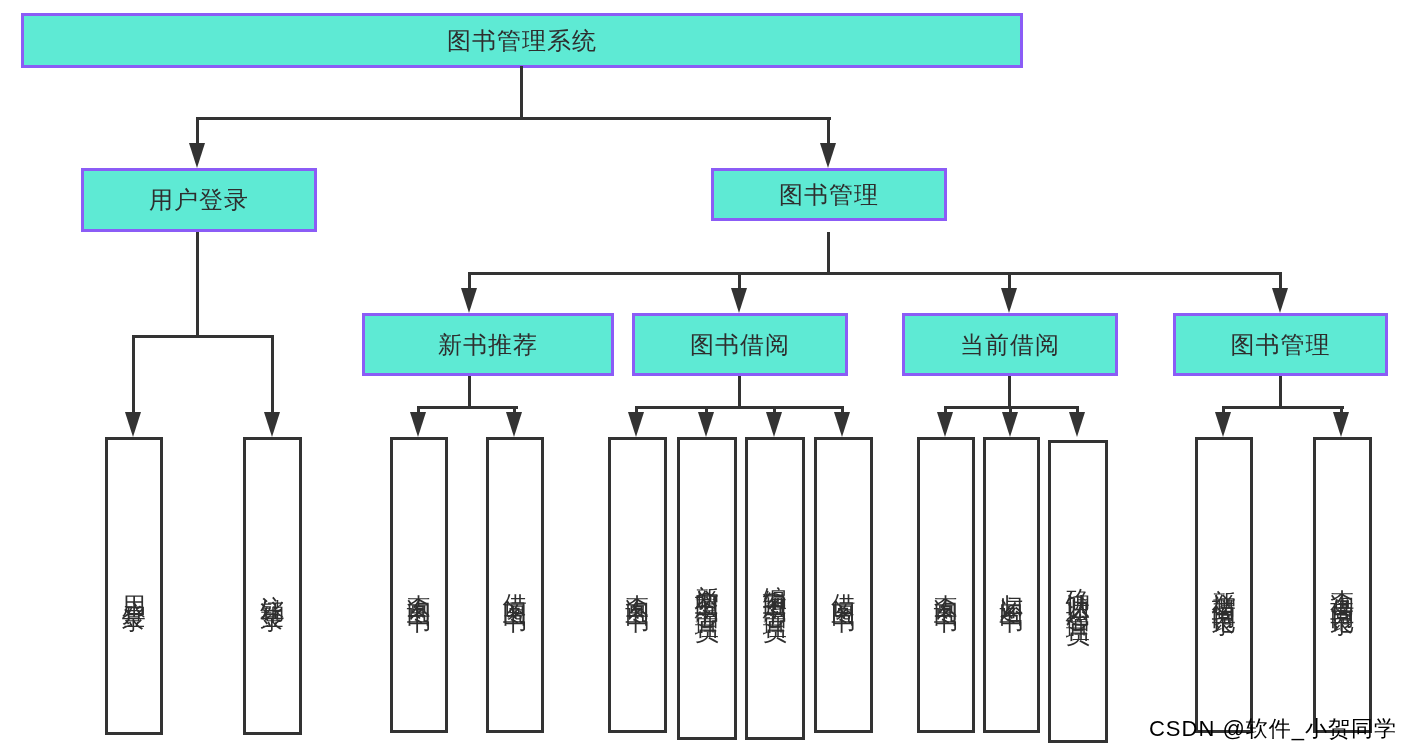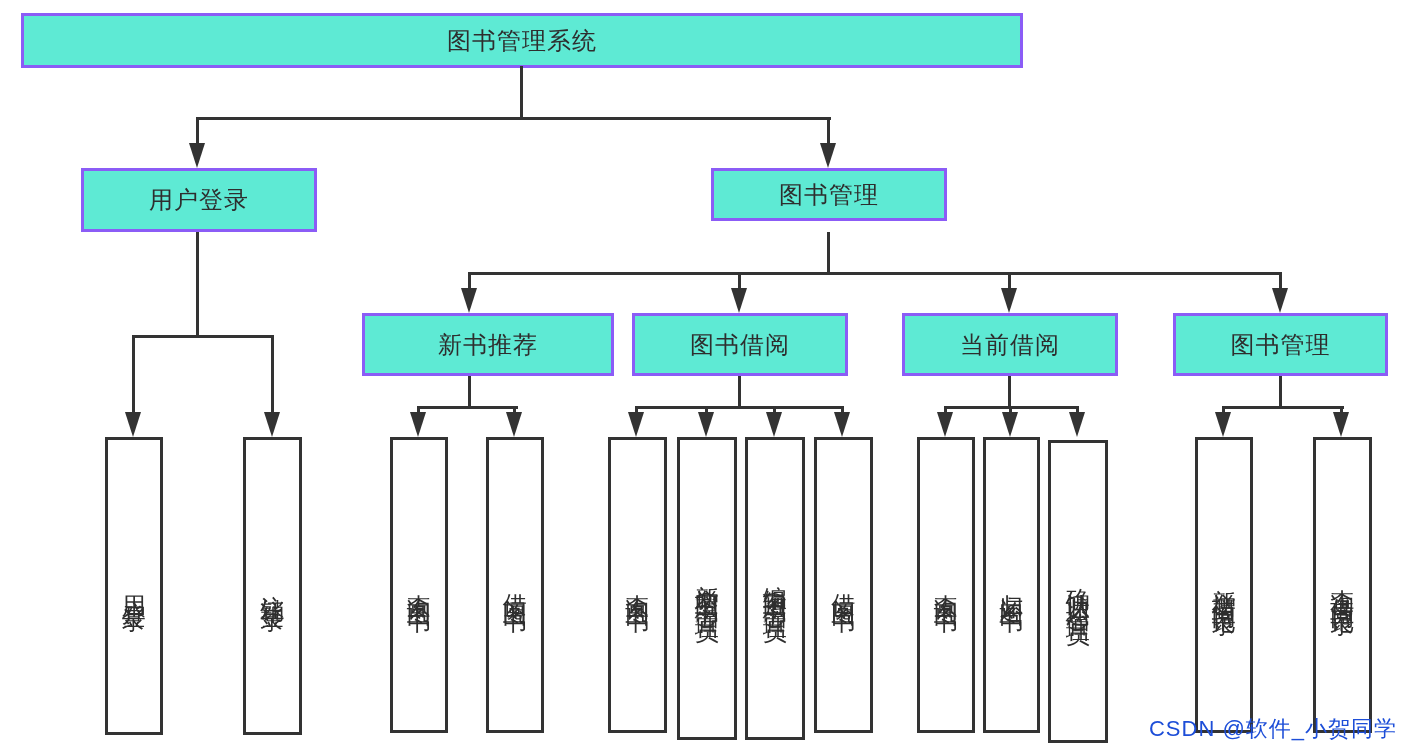--- a/index.html
+++ b/index.html
@@ -24,21 +24,21 @@
   }
   .lv{position:absolute;width:3px;background:#333333;}
   .lh{position:absolute;height:3px;background:#333333;}
   .arrow{
     position:absolute;width:0;height:0;
     border-left:8px solid transparent;border-right:8px solid transparent;
     border-top:25px solid #333333;
   }
   .watermark{
     position:absolute;right:8px;bottom:3px;z-index:5;
-    font-size:22px;color:#1d4ed8;letter-spacing:1px;white-space:nowrap;
+    font-size:22px;color:#000000;letter-spacing:1px;white-space:nowrap;
   }
 </style>
 </head>
 <body>
 
 <div id="canvas">
 
   <div class="box" style="left:21px;top:13px;width:1002px;height:55px;">
     <span>图书管理系统</span>
   </div>

